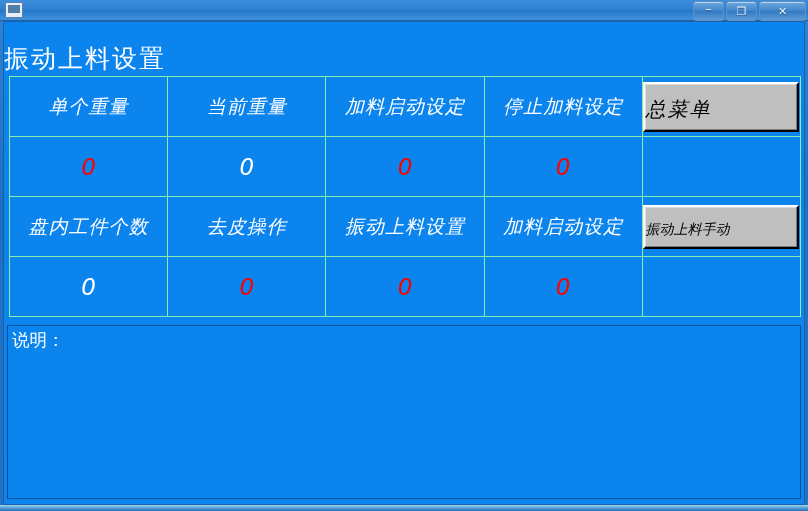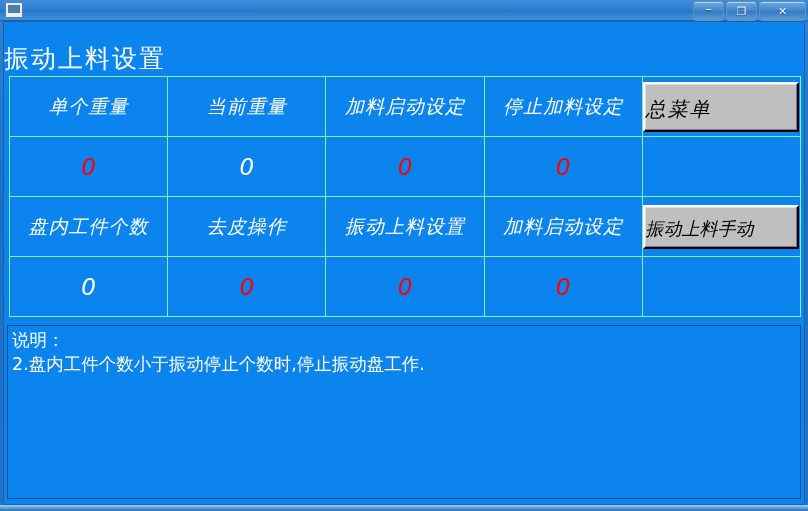--- a/index.html
+++ b/index.html
@@ -104,21 +104,21 @@
     border-top:2px solid #ffffff;
     border-left:2px solid #ffffff;
     border-right:2px solid #000000;
     border-bottom:2px solid #000000;
     box-shadow:inset -1px -1px 0 #7c7c7c, inset 1px 1px 0 #dcdcdc;
     color:#000000;font-size:20px;letter-spacing:2px;
     font-family:"DejaVu Sans","Liberation Sans",sans-serif;
     cursor:pointer;line-height:50px;text-align:left;
     box-sizing:border-box;white-space:nowrap;
   }
-  .winbtn.small{font-size:18px;letter-spacing:0px;height:44px;line-height:44px;}
+  .winbtn.small{font-size:14px;letter-spacing:0px;height:44px;line-height:44px;}
 
   
   .notes{
     position:absolute;left:3px;top:303px;width:794px;height:174px;
     border:1px solid #0a4f90;
     background:#0b84ee;
     box-sizing:border-box;
     padding:2px 4px 0 4px;
   }
   .notes div{
@@ -221,19 +221,18 @@
         <td>
           <span class="val red">0</span>
         </td>
         <td></td>
       </tr>
     </tbody>
       </table>
 
     <div class="notes">
       <div>说明：</div>
-      <div>2.盘内工件个数小于振动停止个数时,停止振动盘工作.</div>
     </div>
 
   </div>
 
   <div class="frame-bottom"></div>
 </div>
 
 </body></html>

